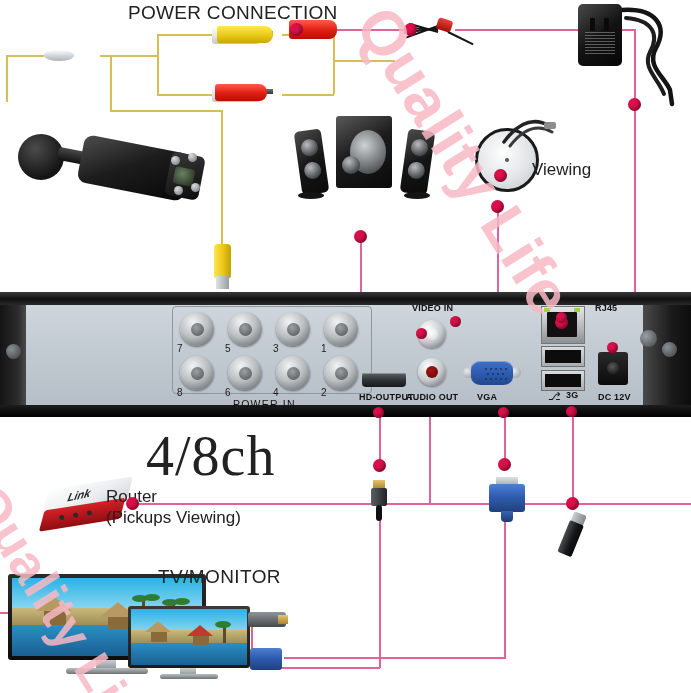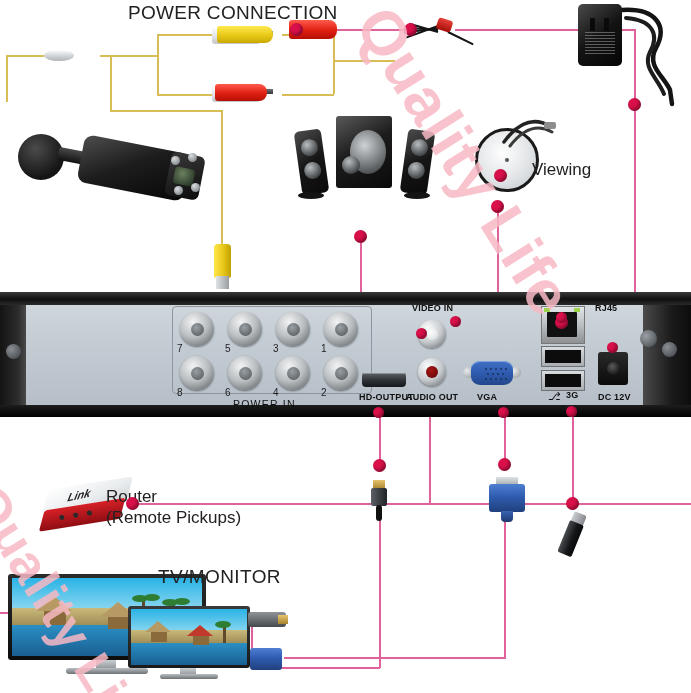--- a/index.html
+++ b/index.html
@@ -514,22 +514,23 @@
     <div class="ud-body"></div>
   </div>
 
   <div class="cbl-hdmi-bot"></div>
   <div class="cbl-vga-bot">
     <div class="cvb-body"></div>
   </div>
 
   <div class="lbl lbl-vc">POWER CONNECTION</div>
   <div class="lbl lbl-pickups">Viewing</div>
+  <div class="lbl lbl-4_8">4/8ch</div>
   <div class="lbl lbl-router">
     <div>Router</div>
-    <div>(Remote Pickups)</div>
+    <div>(Pickups Viewing)</div>
   </div>
   <div class="lbl lbl-tv">TV/MONITOR</div>
 
   <div class="wm wm1">Quality Life</div>
   <div class="wm wm2">Quality Life</div>
 
 </div>
 
 </body></html>

